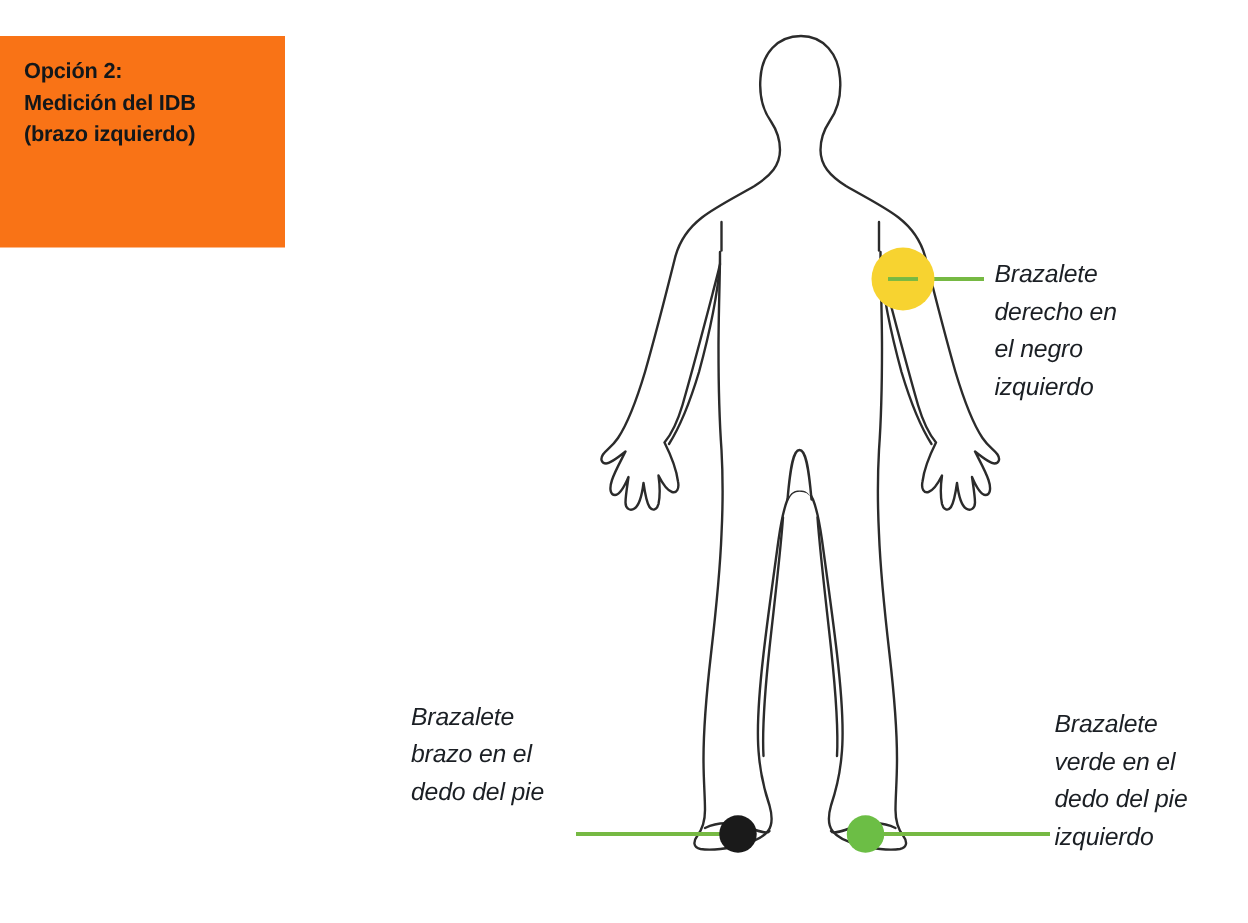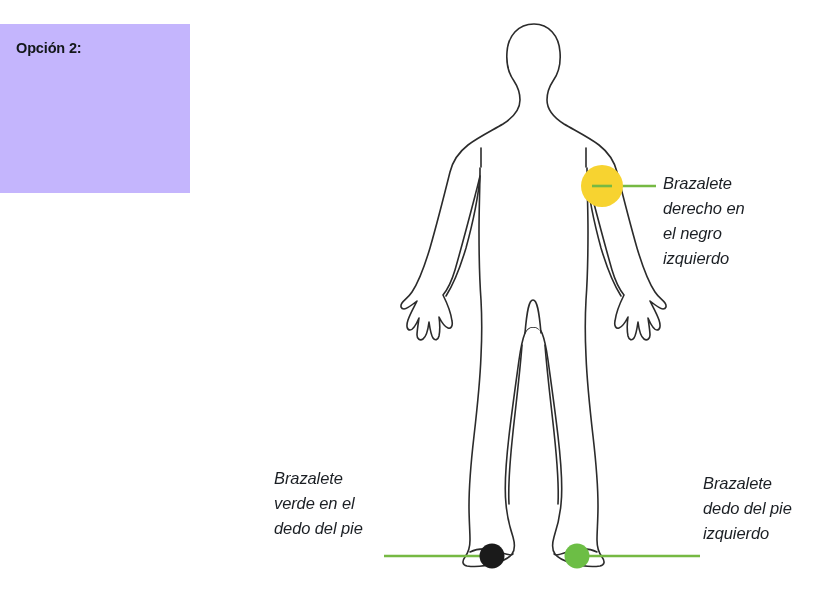--- a/index.html
+++ b/index.html
@@ -10,22 +10,22 @@
     position:relative;
     overflow:hidden;
     -webkit-font-smoothing:antialiased;
   }
   .stage{position:absolute;left:0;top:0;width:832px;height:615px;}
 
   
   .caption-box{
     position:absolute;
     left:0;top:24px;
-    width:190px;height:169px;
-    background:#c4b5fd;
+    width:190px;height:141px;
+    background:#f97316;
     box-sizing:border-box;
     padding:14px 16px 0 16px;
   }
   .caption-line{
     font-size:14.5px;
     font-weight:bold;
     color:#13171a;
     line-height:21px;
     letter-spacing:-0.15px;
     white-space:nowrap;
@@ -49,20 +49,22 @@
   .label-green{left:703px;top:471px;}
   .lbl-line{display:block;}
 </style>
 </head>
 <body>
 
 <div class="stage">
 
   <div class="caption-box">
     <div class="caption-line">Opción 2:</div>
+    <div class="caption-line">Medición del IDB</div>
+    <div class="caption-line">(brazo izquierdo)</div>
   </div>
 
   <svg class="figure" width="832" height="615" viewBox="0 0 832 615">
 
     <g fill="#ffffff" stroke="#2b2b2b" stroke-width="1.6" stroke-linejoin="round" stroke-linecap="round">
 
       <path d="
         M 534 24
         C 518 24 508 36 507 52
         C 506 64 509 74 514 81
@@ -184,23 +186,24 @@
 
   <div class="label label-yellow">
     <span class="lbl-line">Brazalete</span>
     <span class="lbl-line">derecho en</span>
     <span class="lbl-line">el negro</span>
     <span class="lbl-line">izquierdo</span>
   </div>
 
   <div class="label label-black">
     <span class="lbl-line">Brazalete</span>
+    <span class="lbl-line">brazo en el</span>
+    <span class="lbl-line">dedo del pie</span>
+  </div>
+
+  <div class="label label-green">
+    <span class="lbl-line">Brazalete</span>
     <span class="lbl-line">verde en el</span>
     <span class="lbl-line">dedo del pie</span>
-  </div>
-
-  <div class="label label-green">
-    <span class="lbl-line">Brazalete</span>
-    <span class="lbl-line">dedo del pie</span>
     <span class="lbl-line">izquierdo</span>
   </div>
 
 </div>
 
 </body></html>

